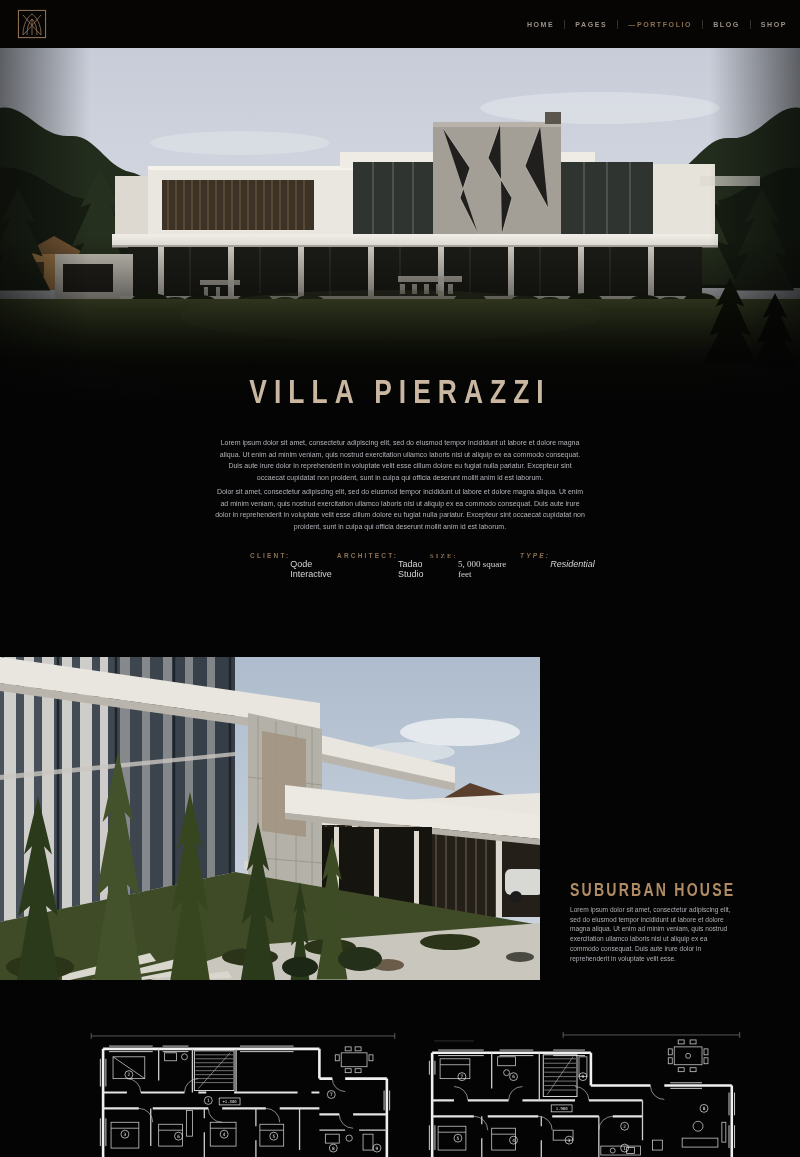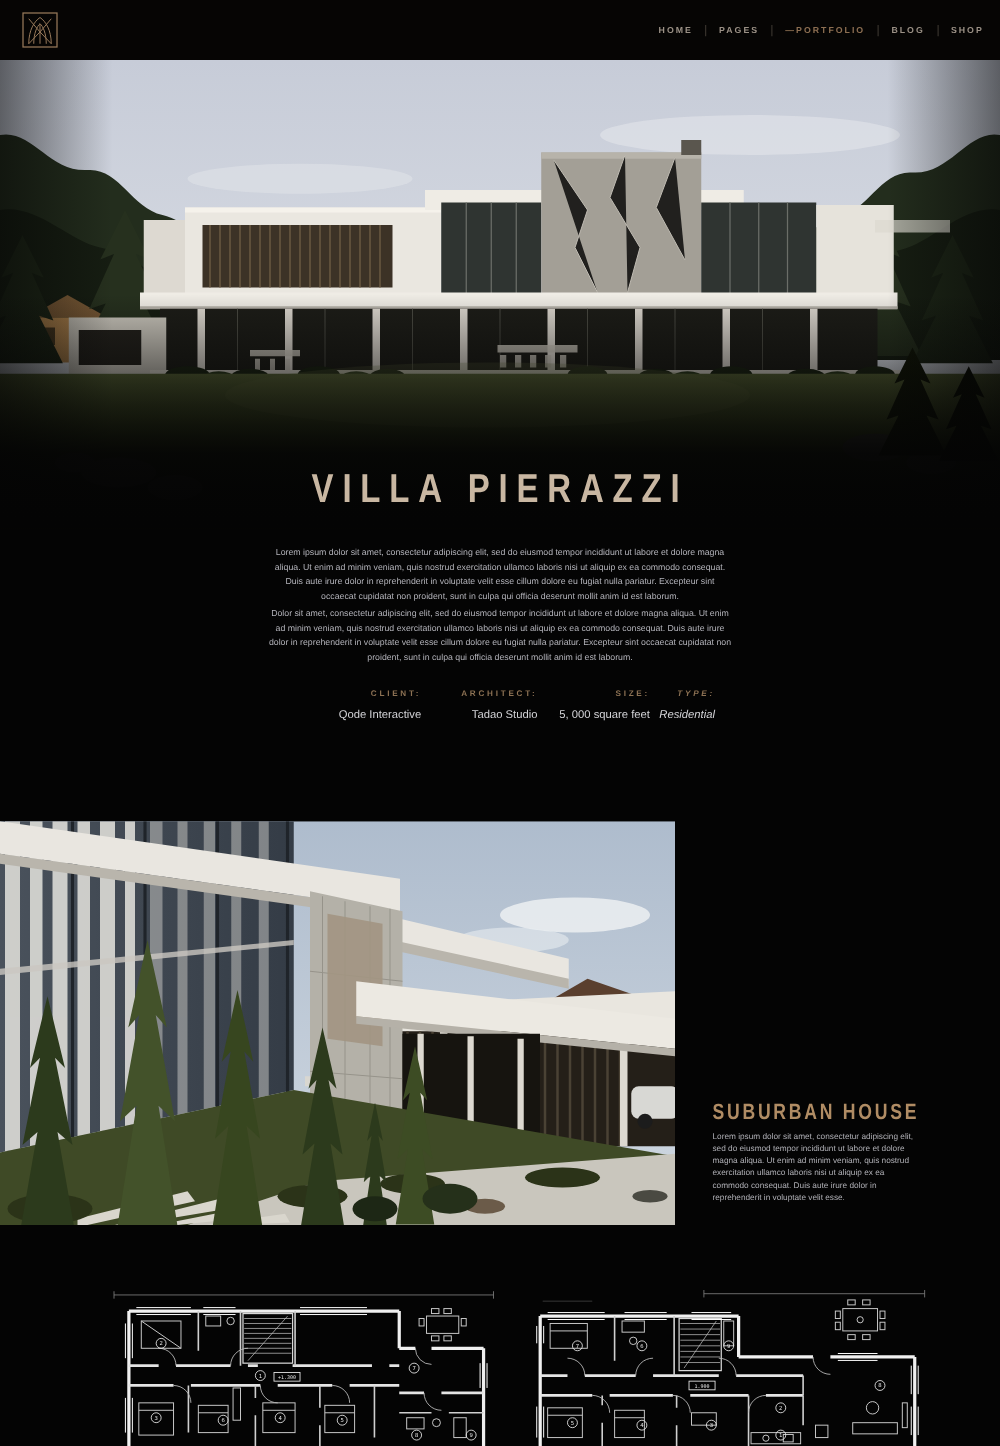--- a/index.html
+++ b/index.html
@@ -23,22 +23,22 @@
   .hero-title{position:absolute;top:355px;left:0;width:800px;text-align:center;z-index:10;
               color:#c9b7a2;font-size:30px;font-weight:600;letter-spacing:8px;
               transform:scaleX(.88) scaleY(1.08);}
   .hero-par{position:absolute;left:214px;width:372px;text-align:center;z-index:10;
             color:#b3b3ba;font-size:7px;line-height:11.6px;}
   .hero-par.p1{top:430px;}
   .hero-par.p2{top:479px;}
 
   
   .details-row{position:absolute;left:250px;top:552px;display:flex;z-index:10;}
-  .detail-col{display:flex;flex-direction:column;align-items:flex-end;}
-  .detail-col.c0{width:87px;} .detail-col.c1{width:93px;} .detail-col.c2{width:90px;} .detail-col.c3{width:52px;font-style:italic;}
+  .detail-col{display:flex;}
+  .detail-col.c0{width:87px;} .detail-col.c1{width:93px;} .detail-col.c2{width:90px;font-family:Liberation Serif, serif;} .detail-col.c3{width:52px;font-style:italic;}
   .detail-label{font-size:6.5px;font-weight:bold;letter-spacing:2.2px;color:#8d7254;text-transform:uppercase;}
   .detail-value{margin-top:7px;font-size:9px;color:#d4d4d8;}
 
   
   .project-visual{position:absolute;left:0;top:657px;width:540px;height:323px;display:block;}
   .sub-title{position:absolute;left:570px;top:868px;color:#b08c64;font-size:16px;font-weight:600;
              letter-spacing:2.5px;transform:scaleX(.88) scaleY(1.1);transform-origin:left top;
              white-space:nowrap;z-index:10;}
   .sub-par{position:absolute;left:570px;top:898px;width:168px;color:#b0b0b6;font-size:6.6px;
            line-height:9.9px;z-index:10;}

